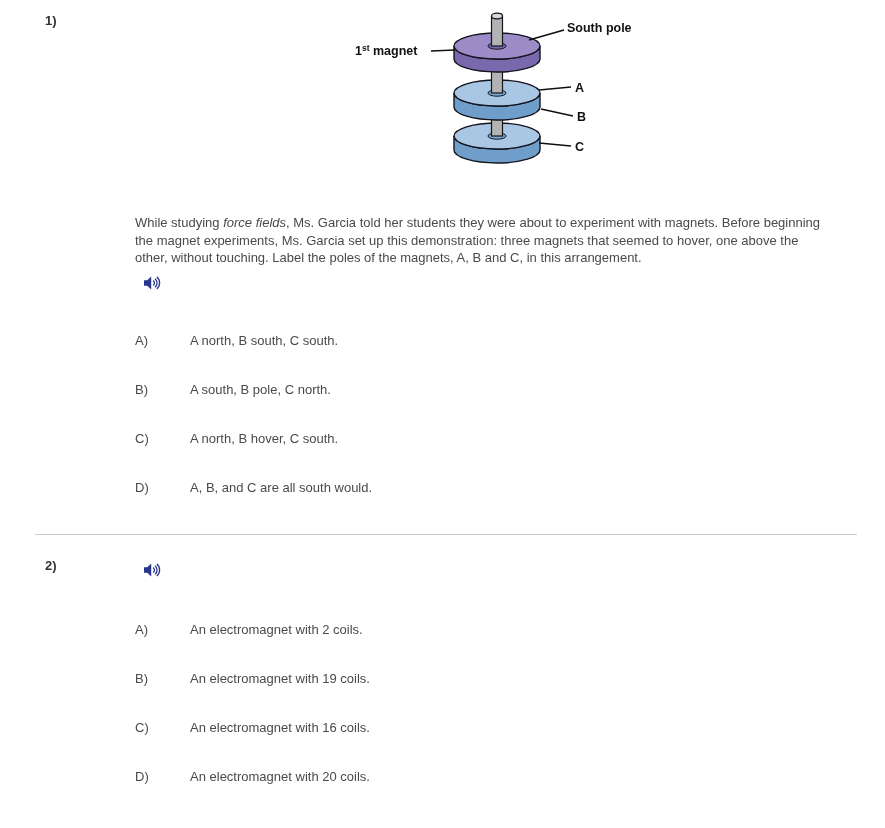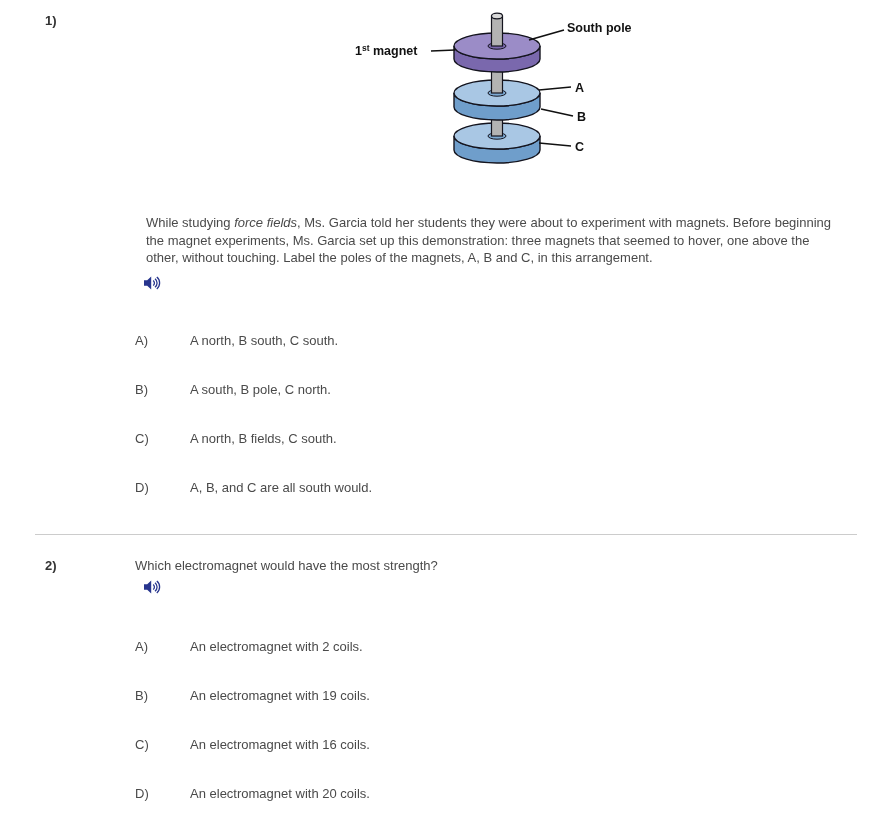--- a/index.html
+++ b/index.html
@@ -11,21 +11,21 @@
     color: #4a4a4a;
     overflow: hidden;
   }
   .page { padding: 12px 28px 8px 45px; }
   .q { display: grid; grid-template-columns: 90px 1fr; align-items: start; }
   .qnum {
     font-size: 13px; font-weight: 700; color: #333333; line-height: 17px;
   }
   .figure-wrap { margin-left: 210px; margin-top: -6px; width: 330px; height: 172px; }
   .qtext {
-    margin: 36px 0 0 11px; width: 690px;
+    margin: 36px 0 0 0; width: 690px;
     font-size: 13px; line-height: 17.5px; color: #4a4a4a;
   }
   .qtext2 { margin: 0; font-size: 13px; line-height: 17px; color: #4a4a4a; }
   .audio {
     margin: 9px 0 0 9px; width: 18px; height: 14px;
     cursor: pointer; display: inline-block;
   }
   .audio2 { margin-top: 6px; }
   .options { margin-top: 38px; }
   .options2 { margin-top: 40px; }
@@ -108,38 +108,37 @@
         <div class="opt">
           <span>A)</span>
           <span>A north, B south, C south.</span>
         </div>
         <div class="opt">
           <span>B)</span>
           <span>A south, B pole, C north.</span>
         </div>
         <div class="opt">
           <span>C)</span>
-          <span>A north, B fields, C south.</span>
+          <span>A north, B hover, C south.</span>
         </div>
         <div class="opt">
           <span>D)</span>
           <span>A, B, and C are all south would.</span>
         </div>
       </div>
 
     </div>
   </section>
 
   <hr class="divider">
 
   <section class="q q2-block">
     <div class="qnum">2)</div>
     <div>
 
-      <p class="qtext2">Which electromagnet would have the most strength?</p>
 
       <div class="audio audio2">
         <svg width="17" height="14" viewBox="0 0 17 14">
           <polygon points="0,4.2 3.2,4.2 7.2,0.6 7.2,13.4 3.2,9.8 0,9.8" fill="#27358e"></polygon>
           <path d="M9.2,4.4 A3.4,3.4 0 0 1 9.2,9.6" stroke="#27358e" fill="none" stroke-width="1.3"></path>
           <path d="M11,2.7 A5.5,5.5 0 0 1 11,11.3" stroke="#27358e" fill="none" stroke-width="1.3"></path>
           <path d="M12.8,1.1 A7.6,7.6 0 0 1 12.8,12.9" stroke="#27358e" fill="none" stroke-width="1.3"></path>
         </svg>
       </div>
 

